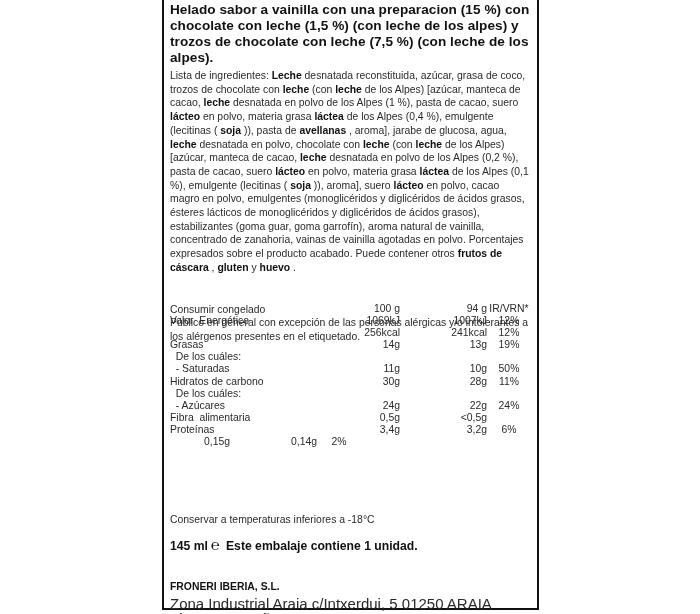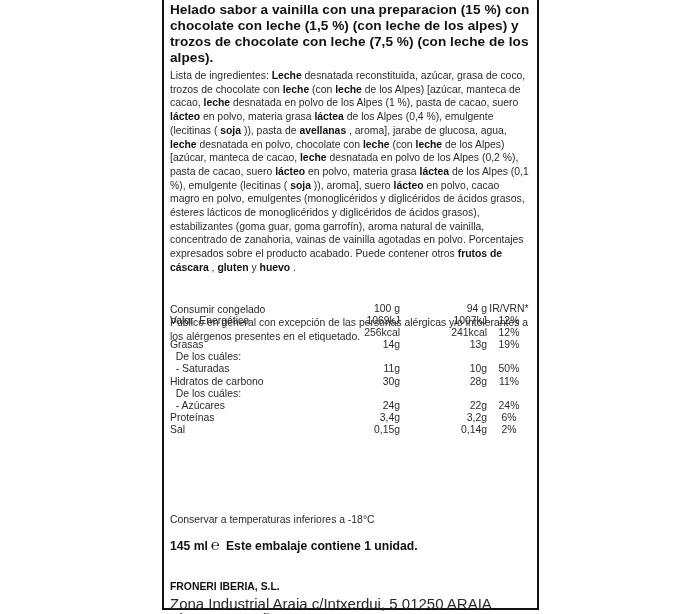--- a/index.html
+++ b/index.html
@@ -85,27 +85,32 @@
           <div class="c2"></div>
           <div class="c3"></div>
         </div>
         <div class="nrow">
           <div class="c0">  - Azúcares</div>
           <div class="c1">24g</div>
           <div class="c2">22g</div>
           <div class="c3">24%</div>
         </div>
         <div class="nrow">
+          <div class="c0">Fibra  alimentaria</div>
+          <div class="c1">0,5g</div>
+          <div class="c2">&lt;0,5g</div>
+          <div class="c3"></div>
+        </div>
+        <div class="nrow">
           <div class="c0">Proteínas</div>
           <div class="c1">3,4g</div>
           <div class="c2">3,2g</div>
           <div class="c3">6%</div>
         </div>
         <div class="nrow">
-          <div class="c0">Sal</div>
           <div class="c1">0,15g</div>
           <div class="c2">0,14g</div>
           <div class="c3">2%</div>
         </div>
       </div>
 
     <div class="conserve">Conservar a temperaturas inferiores a -18°C</div>
     <div class="netqty">
       <span>145 ml</span>
       <span class="estim">℮</span>

